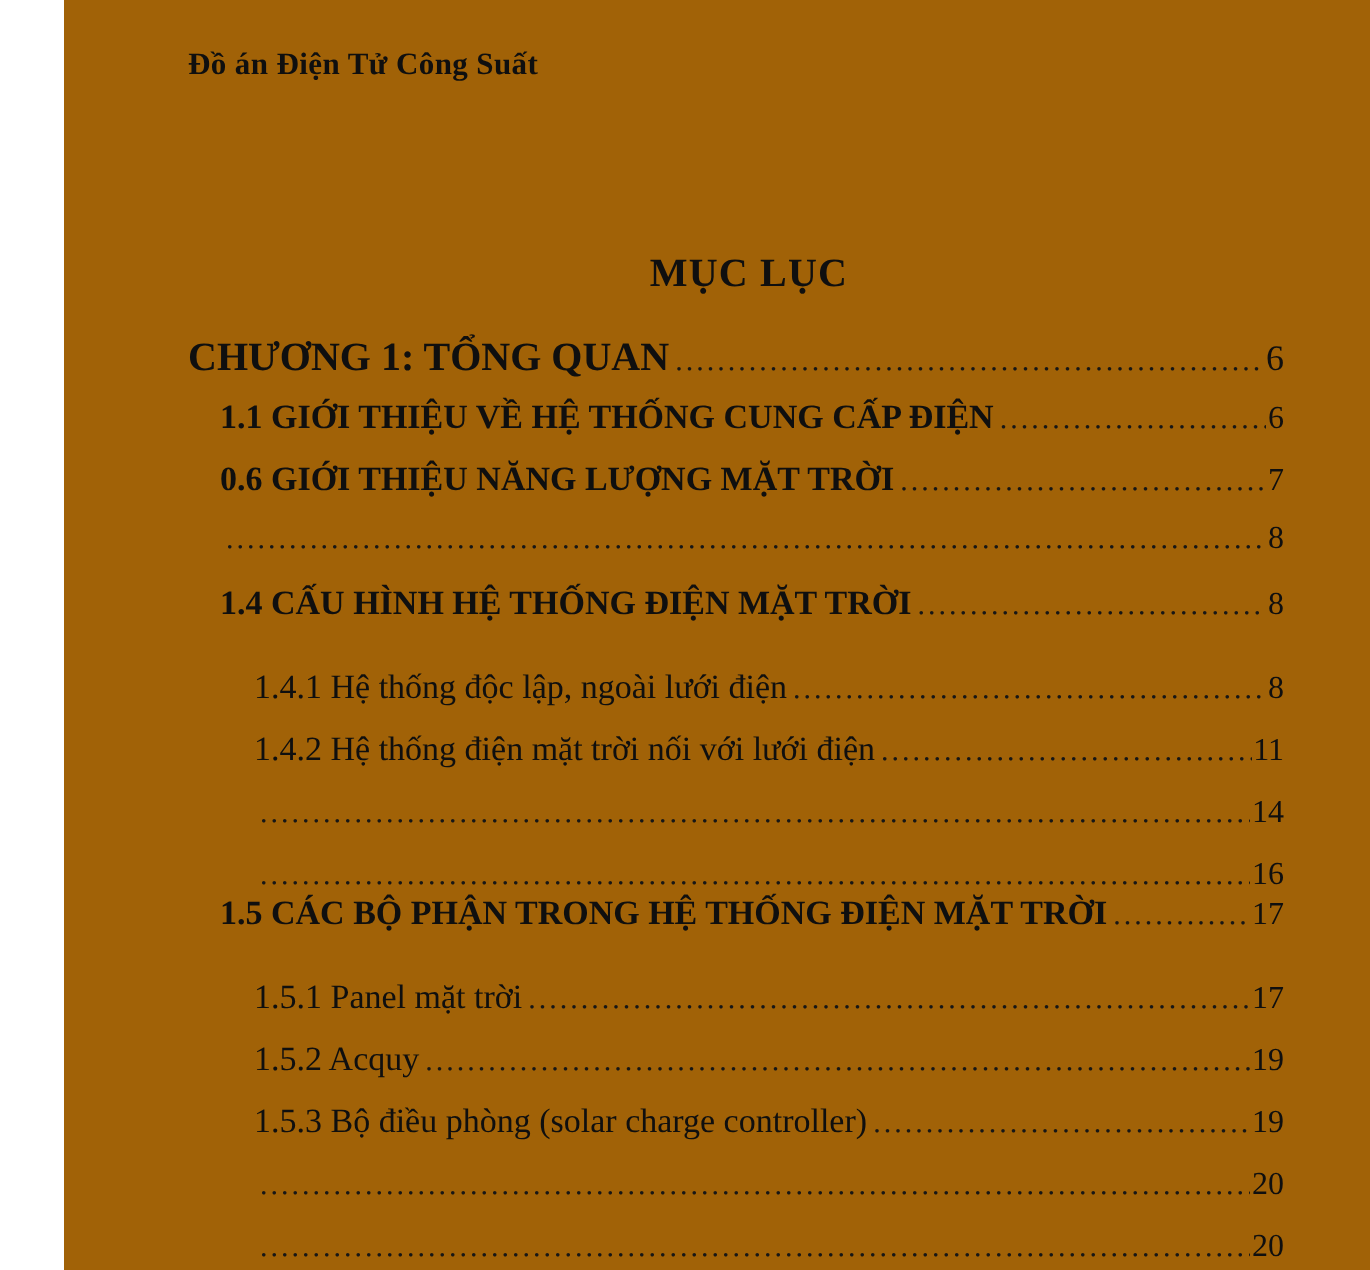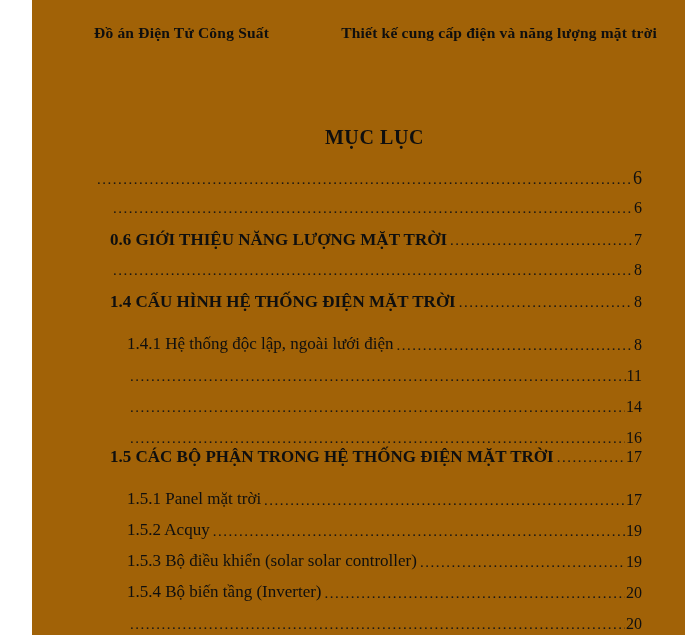--- a/index.html
+++ b/index.html
@@ -72,31 +72,32 @@
   .lvl-subsection { font-size: 17px; font-weight: normal; padding-left: 33px; align-items: flex-end; }
   .lvl-subsection .toc-page { font-size: 16px; }
 </style>
 </head>
 <body>
 
 <div class="page">
 
   <div class="page-header">
     <span>Đồ án Điện Tử Công Suất</span>
-    <span>Thiết kế cung cấp điện và năng lượng mặt trời</span>
   </div>
 
   <div class="doc-title">MỤC LỤC</div>
 
   <div class="toc">
       <div class="toc-row lvl-chapter">
+      <span class="toc-label">CHƯƠNG 1: TỔNG QUAN</span>
       <span class="toc-leader">................................................................................................................................................................</span>
       <span class="toc-page">6</span>
     </div>
       <div class="toc-row lvl-section">
+      <span class="toc-label">1.1 GIỚI THIỆU VỀ HỆ THỐNG CUNG CẤP ĐIỆN</span>
       <span class="toc-leader">................................................................................................................................................................</span>
       <span class="toc-page">6</span>
     </div>
       <div class="toc-row lvl-section">
       <span class="toc-label">0.6 GIỚI THIỆU NĂNG LƯỢNG MẶT TRỜI</span>
       <span class="toc-leader">................................................................................................................................................................</span>
       <span class="toc-page">7</span>
     </div>
       <div class="toc-row lvl-section">
       <span class="toc-leader">................................................................................................................................................................</span>
@@ -106,20 +107,21 @@
       <span class="toc-label">1.4 CẤU HÌNH HỆ THỐNG ĐIỆN MẶT TRỜI</span>
       <span class="toc-leader">................................................................................................................................................................</span>
       <span class="toc-page">8</span>
     </div>
       <div class="toc-row lvl-subsection">
       <span class="toc-label">1.4.1 Hệ thống độc lập, ngoài lưới điện</span>
       <span class="toc-leader">................................................................................................................................................................</span>
       <span class="toc-page">8</span>
     </div>
       <div class="toc-row lvl-subsection">
+      <span class="toc-label">1.4.2 Hệ thống điện mặt trời nối với lưới điện</span>
       <span class="toc-leader">................................................................................................................................................................</span>
       <span class="toc-page">11</span>
     </div>
       <div class="toc-row lvl-subsection">
       <span class="toc-leader">................................................................................................................................................................</span>
       <span class="toc-page">14</span>
     </div>
       <div class="toc-row lvl-subsection">
       <span class="toc-leader">................................................................................................................................................................</span>
       <span class="toc-page">16</span>
@@ -133,26 +135,25 @@
       <span class="toc-label">1.5.1 Panel mặt trời</span>
       <span class="toc-leader">................................................................................................................................................................</span>
       <span class="toc-page">17</span>
     </div>
       <div class="toc-row lvl-subsection">
       <span class="toc-label">1.5.2 Acquy</span>
       <span class="toc-leader">................................................................................................................................................................</span>
       <span class="toc-page">19</span>
     </div>
       <div class="toc-row lvl-subsection">
-      <span class="toc-label">1.5.3 Bộ điều khiển (solar solar controller)</span>
+      <span class="toc-label">1.5.3 Bộ điều phòng (solar charge controller)</span>
       <span class="toc-leader">................................................................................................................................................................</span>
       <span class="toc-page">19</span>
     </div>
       <div class="toc-row lvl-subsection">
-      <span class="toc-label">1.5.4 Bộ biến tầng (Inverter)</span>
       <span class="toc-leader">................................................................................................................................................................</span>
       <span class="toc-page">20</span>
     </div>
       <div class="toc-row lvl-subsection">
       <span class="toc-leader">................................................................................................................................................................</span>
       <span class="toc-page">20</span>
     </div>
     </div>
 
 </div>

